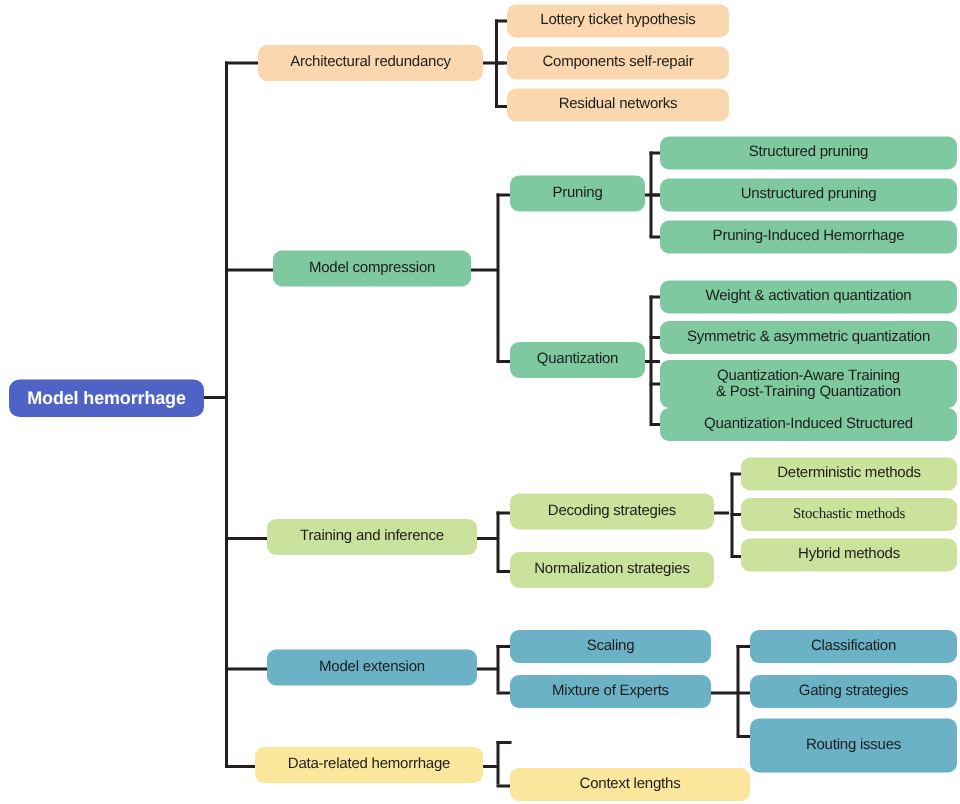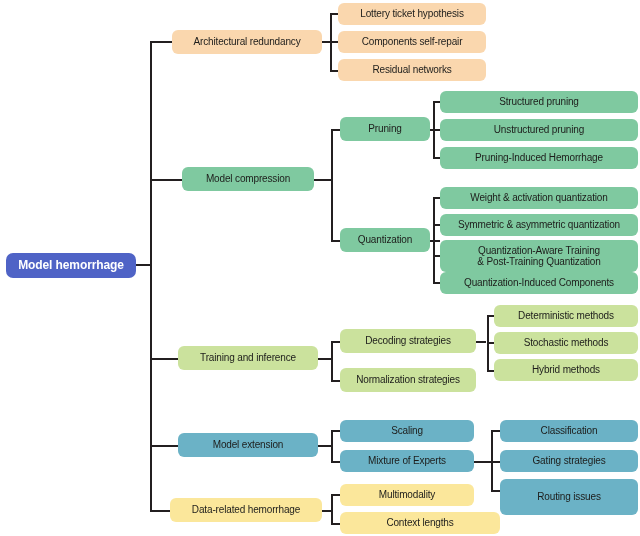--- a/index.html
+++ b/index.html
@@ -110,29 +110,28 @@
     <div class="node" style="left: 182px; top: 167px; width: 132px; height: 24px; background: rgb(127, 201, 160);">Model compression</div>
     <div class="node" style="left: 340px; top: 117px; width: 90px; height: 24px; background: rgb(127, 201, 160);">Pruning</div>
     <div class="node" style="left: 440px; top: 91px; width: 198px; height: 22px; background: rgb(127, 201, 160);">Structured pruning</div>
     <div class="node" style="left: 440px; top: 119px; width: 198px; height: 22px; background: rgb(127, 201, 160);">Unstructured pruning</div>
     <div class="node" style="left: 440px; top: 147px; width: 198px; height: 22px; background: rgb(127, 201, 160);">Pruning-Induced Hemorrhage</div>
     <div class="node" style="left: 340px; top: 228px; width: 90px; height: 24px; background: rgb(127, 201, 160);">Quantization</div>
     <div class="node" style="left: 440px; top: 187px; width: 198px; height: 22px; background: rgb(127, 201, 160);">Weight &amp; activation quantization</div>
     <div class="node" style="left: 440px; top: 214px; width: 198px; height: 22px; background: rgb(127, 201, 160);">Symmetric &amp; asymmetric quantization</div>
     <div class="node" style="left: 440px; top: 240px; width: 198px; height: 32px; background: rgb(127, 201, 160);">Quantization-Aware Training
 &amp; Post-Training Quantization</div>
-    <div class="node" style="left: 440px; top: 272px; width: 198px; height: 22px; background: rgb(127, 201, 160);">Quantization-Induced Components</div>
+    <div class="node" style="left: 440px; top: 272px; width: 198px; height: 22px; background: rgb(127, 201, 160);">Quantization-Induced Structured</div>
     <div class="node" style="left: 178px; top: 346px; width: 140px; height: 24px; background: rgb(203, 226, 157);">Training and inference</div>
     <div class="node" style="left: 340px; top: 329px; width: 136px; height: 24px; background: rgb(203, 226, 157);">Decoding strategies</div>
     <div class="node" style="left: 494px; top: 305px; width: 144px; height: 22px; background: rgb(203, 226, 157);">Deterministic methods</div>
-    <div class="node" style="left: 494px; top: 332px; width: 144px; height: 22px; background: rgb(203, 226, 157);">Stochastic methods</div>
+    <div class="node" style="left: 494px; top: 332px; width: 144px; height: 22px; background: rgb(203, 226, 157); font-family: Liberation Serif, serif;">Stochastic methods</div>
     <div class="node" style="left: 494px; top: 359px; width: 144px; height: 22px; background: rgb(203, 226, 157);">Hybrid methods</div>
     <div class="node" style="left: 340px; top: 368px; width: 136px; height: 24px; background: rgb(203, 226, 157);">Normalization strategies</div>
     <div class="node" style="left: 178px; top: 433px; width: 140px; height: 24px; background: rgb(107, 178, 198);">Model extension</div>
     <div class="node" style="left: 340px; top: 420px; width: 134px; height: 22px; background: rgb(107, 178, 198);">Scaling</div>
     <div class="node" style="left: 340px; top: 450px; width: 134px; height: 22px; background: rgb(107, 178, 198);">Mixture of Experts</div>
     <div class="node" style="left: 500px; top: 420px; width: 138px; height: 22px; background: rgb(107, 178, 198);">Classification</div>
     <div class="node" style="left: 500px; top: 450px; width: 138px; height: 22px; background: rgb(107, 178, 198);">Gating strategies</div>
     <div class="node" style="left: 500px; top: 479px; width: 138px; height: 36px; background: rgb(107, 178, 198);">Routing issues</div>
     <div class="node" style="left: 170px; top: 498px; width: 152px; height: 24px; background: rgb(251, 231, 155);">Data-related hemorrhage</div>
-    <div class="node" style="left: 340px; top: 484px; width: 134px; height: 22px; background: rgb(251, 231, 155);">Multimodality</div>
     <div class="node" style="left: 340px; top: 512px; width: 160px; height: 22px; background: rgb(251, 231, 155);">Context lengths</div>
   </div>
 
 </body></html>

